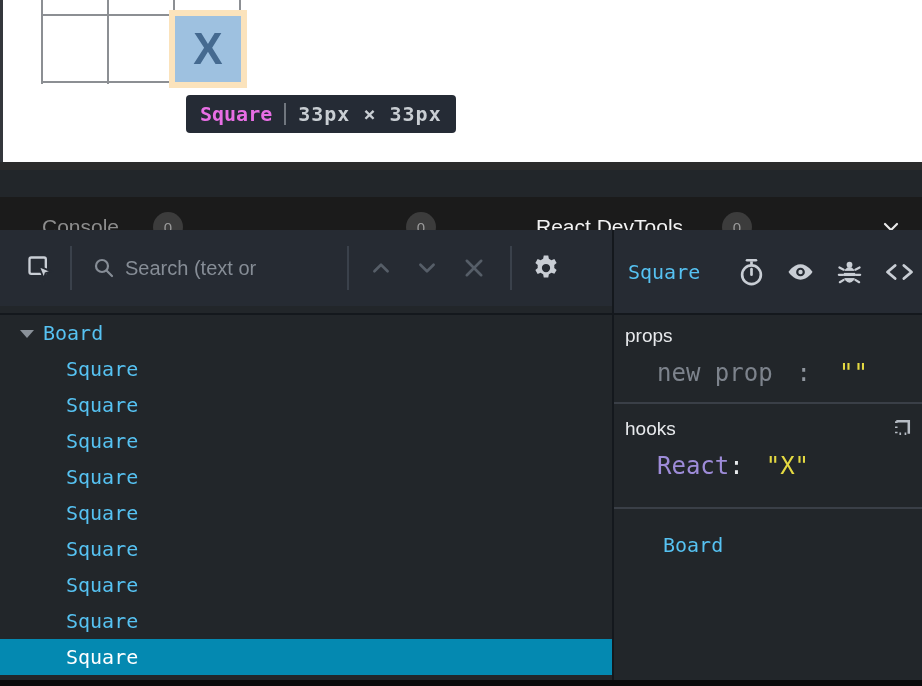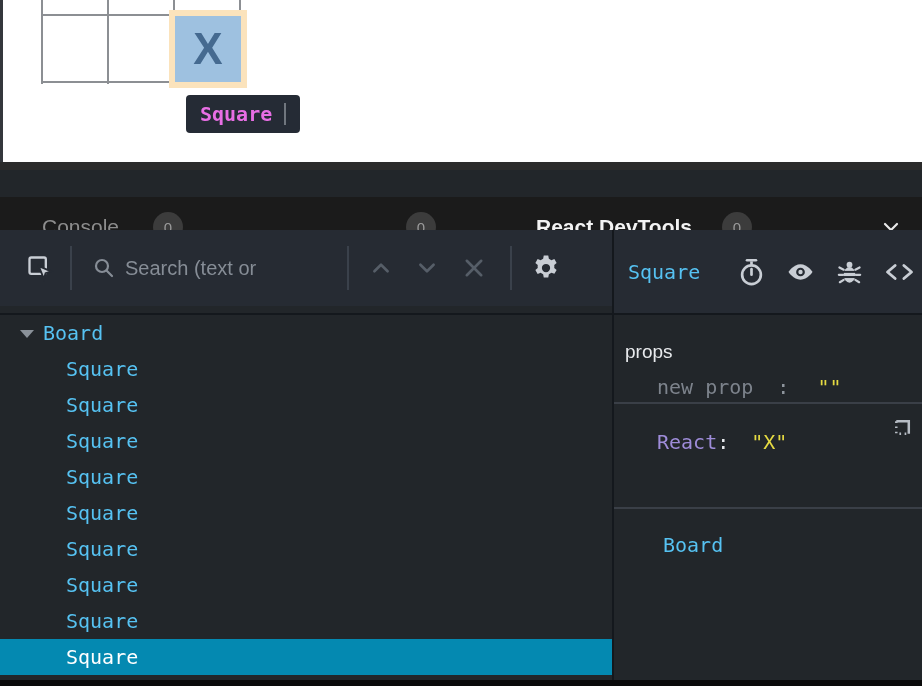--- a/index.html
+++ b/index.html
@@ -23,21 +23,21 @@
     font-family:"DejaVu Sans Mono", monospace; font-weight:bold; font-size:20px;
   }
   .overlay-tip .comp { color:var(--magenta); }
   .overlay-tip .tipdiv { width:2px; height:22px; background:#70767e; }
   .overlay-tip .size { color:#c9ced3; letter-spacing:1px; }
 
   
   .band { position:absolute; left:0; top:162px; width:922px; height:8px; background:#2b2b2b; }
   .tabbar { position:absolute; left:0; top:170px; width:922px; height:60px; background:#1b1b1b;margin-top:27px; }
   .tab-label { position:absolute; top:0; height:60px; display:flex; align-items:center; font-size:21px; color:#8d8d8d; }
-  .tab-label.active { color:#f2f2f2; font-weight:bold; }
+  .tab-label.active { color:#f2f2f2; font-weight:normal; }
   .badge { position:absolute; top:15px; width:30px; height:30px; border-radius:50%; background:#3c3c3c;
     color:#9b9b9b; font-size:15px; display:flex; align-items:center; justify-content:center; }
   .tab-chevron { position:absolute; left:882px; top:22px; color:#e8e8e8; }
 
   
   .main-bg { position:absolute; left:0; top:230px; width:922px; height:450px; background:#22262a; }
   .toolbar-left { position:absolute; left:0; top:230px; width:612px; height:76px; background:#262b33;
     display:flex; align-items:center; }
   .header-right { position:absolute; left:614px; top:230px; width:308px; height:84px; background:#262b33;
     display:flex; align-items:center; }
@@ -63,26 +63,26 @@
   .tree-row { height:36px; display:flex; align-items:center; font-family:"DejaVu Sans Mono", monospace;
     font-size:20px; color:var(--cyan); cursor:pointer; }
   .tree-row.root { padding-left:20px; }
   .tree-row.child { padding-left:66px; }
   .tree-row.selected { background:var(--selection); color:#ffffff; }
   .tri { width:0; height:0; border-left:7px solid transparent; border-right:7px solid transparent;
     border-top:8px solid #8a9199; margin-right:9px; margin-top:2px; }
 
   
   .inspector { position:absolute; left:614px; top:315px; width:308px; height:365px; }
-  .section { position:relative; padding:26px 0 0 11px; }
+  .section { position:relative; padding:10px 0 0 11px; }
   .section.props { height:89px; border-bottom:2px solid #3a3f47; }
   .section.hooks { height:105px; border-bottom:2px solid #3a3f47; padding-top:14px; }
   .section.rendered { padding-top:12px; }
   .sec-heading { font-size:19px; color:#e8eaed; }
-  .kv-row { margin-top:12px; padding-left:32px; font-family:"DejaVu Sans Mono", monospace; font-size:20px;
+  .kv-row { margin-top:12px; padding-left:32px; font-family:"DejaVu Sans Mono", monospace; font-size:24px;
     display:flex; align-items:center; }
   .propname { color:#7d838c; }
   .propcolon { color:#8f959d; margin-left:24px; }
   .propval { color:var(--yellow); margin-left:28px; }
   .hookname { color:var(--purple); }
   .hookcolon { color:#e8eaed; }
   .hookval { color:var(--yellow); margin-left:22px; }
   .hook-icon-btn { position:absolute; right:8px; top:12px; color:#b6bcc4; }
   .rendered-link { margin-top:12px; padding-left:38px; font-family:"DejaVu Sans Mono", monospace;
     font-size:20px; color:var(--cyan); cursor:pointer; display:inline-block; }
@@ -109,20 +109,21 @@
     </div>
 
     <div class="hl-margin"></div>
     <div class="hl-content">
       <span class="xmark">X</span>
     </div>
 
     <div class="overlay-tip">
       <span class="comp">Square</span>
       <span class="tipdiv"></span>
+      <span class="size">33px × 33px</span>
     </div>
   </div>
 
   <div class="band"></div>
 
   <div class="tabbar">
     <div class="tab-label" style="left:42px;">Console</div>
     <div class="badge" style="left:153px;">0</div>
 
     <div class="badge" style="left:406px;">0</div>
@@ -266,20 +267,21 @@
     <div class="section props">
       <div class="sec-heading">props</div>
       <div class="kv-row">
         <span class="propname">new prop</span>
         <span class="propcolon">:</span>
         <span class="propval">""</span>
       </div>
     </div>
 
     <div class="section hooks">
+      <div class="sec-heading">hooks</div>
       <button class="icon-btn hook-icon-btn">
         <svg width="25" height="25" viewBox="0 0 24 24">
           <path d="M7 5 H19 V17" fill="none" stroke="currentColor" stroke-width="2.4"></path>
           <path d="M7 5 V17 H19" fill="none" stroke="currentColor" stroke-width="2.4" stroke-dasharray="1.6 3.4"></path>
         </svg>
       </button>
       <div class="kv-row">
         <span class="hookname">React</span>
         <span class="hookcolon">:</span>
         <span class="hookval">"X"</span>

